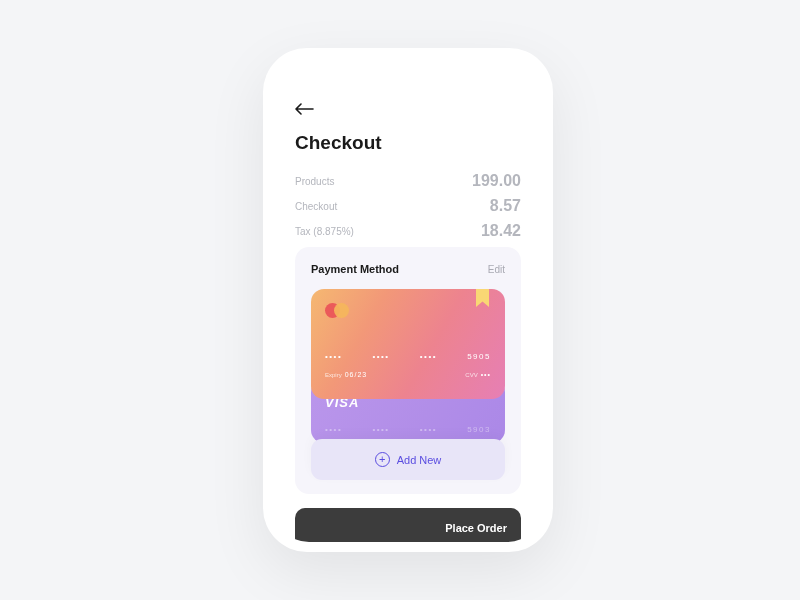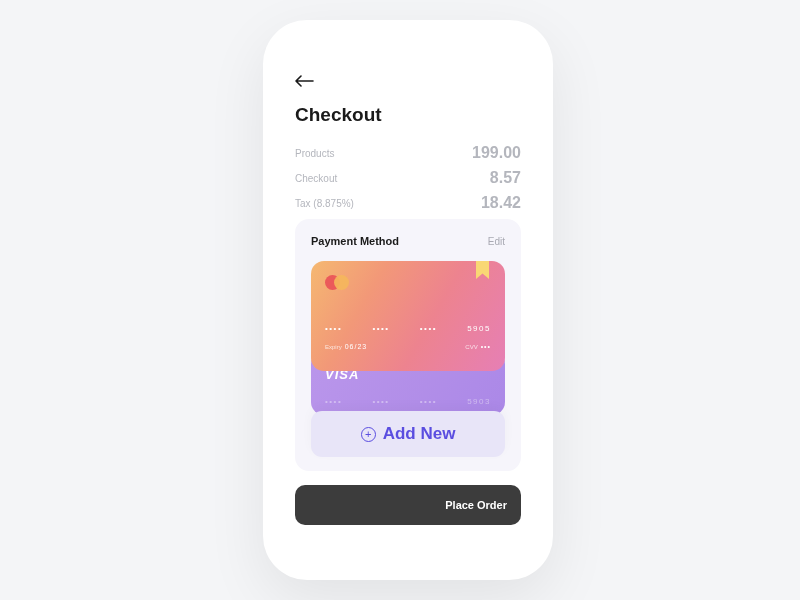--- a/index.html
+++ b/index.html
@@ -1,17 +1,17 @@
 <!DOCTYPE html>
 <html><head>
   <meta charset="utf-8">
   <style>
     * { margin: 0; padding: 0; box-sizing: border-box; font-family: -apple-system, BlinkMacSystemFont, 'Segoe UI', sans-serif; }
     body { width: 800px; height: 600px; background: #f4f5f7; display: flex; align-items: center; justify-content: center; position: relative; }
-    .device { width: 290px; height: 560px; background: #ffffff; border-radius: 44px; box-shadow: 0 20px 60px rgba(0,0,0,0.08); padding: 10px; position: relative; margin-left: 16px; }
+    .device { width: 290px; height: 504px; background: #ffffff; border-radius: 44px; box-shadow: 0 20px 60px rgba(0,0,0,0.08); padding: 10px; position: relative; margin-left: 16px; }
     .notch { position: absolute; top: 10px; left: 50%; transform: translateX(-50%); width: 124px; height: 22px; background: #ffffff; border-bottom-left-radius: 16px; border-bottom-right-radius: 16px; z-index: 10; }
     .screen { width: 100%; height: 100%; background: #ffffff; border-radius: 36px; overflow: hidden; position: relative; }
     .content { padding: 40px 22px 0; }
     .back-arrow { font-size: 20px; font-weight: 300; cursor: pointer; color: #1a1a1a; margin-bottom: 14px; display: inline-block; line-height: 1; }
     .title { font-size: 19px; font-weight: 700; color: #1a1a1a; margin-bottom: 18px; }
     .line-item { display: flex; justify-content: space-between; align-items: center; margin-bottom: 7px; }
     .line-label { font-size: 10px; color: #b4b6bd; }
     .line-value { font-size: 16px; color: #b4b6bd; font-weight: bold; }
     .total-row { display: flex; justify-content: space-between; align-items: baseline; margin-top: 18px; margin-bottom: 24px; }
     .total-label { font-size: 12px; color: #1a1a1a; }
@@ -31,21 +31,21 @@
     .bookmark { position: absolute; top: 0; right: 16px; width: 13px; height: 18px; background: #f9d774; clip-path: polygon(0 0, 100% 0, 100% 100%, 50% 70%, 0 100%); }
     .card-number-row { display: flex; justify-content: space-between; font-size: 8px; letter-spacing: 1.5px; font-weight: 500; margin-bottom: 10px; }
     .card-meta-row { display: flex; justify-content: space-between; font-size: 7px; }
     .meta-group { display: flex; gap: 3px; align-items: center; }
     .meta-label { opacity: 0.75; font-size: 6px; }
     .meta-value { letter-spacing: 1px; font-weight: 500; }
     .visa-text { font-size: 13px; font-weight: 800; font-style: italic; letter-spacing: 1px; color: #fff; }
     .card-secondary .card-number-row { opacity: 0.4; margin-top: 14px; }
     .add-new-btn { background: #e8e5f8; border-radius: 11px; padding: 13px; display: flex; align-items: center; justify-content: center; gap: 7px; margin-top: 2px; cursor: pointer; position: relative; z-index: 3; box-shadow: 0 -4px 12px rgba(0,0,0,0.03); }
     .plus-icon { width: 15px; height: 15px; border: 1.5px solid #5a4de0; border-radius: 50%; display: flex; align-items: center; justify-content: center; color: #5a4de0; font-size: 11px; line-height: 1; font-weight: 400; }
-    .add-new-text { font-size: 17px; font-weight: 700; color: #5a4de0; text-align: center; }
+    .add-new-text { font-size: 11px; font-weight: 400; color: #5a4de0; text-align: center; }
     .place-order-btn { background: #3c3c3c; color: #fff; border-radius: 10px; padding: 14px; text-align: right; font-size: 11px; font-weight: 600; margin: 14px 22px 0; cursor: pointer; }
   </style>
 </head>
 <body>
 
 <div class="device">
   <div class="notch"></div>
   <div class="screen">
     <div class="content">
       

